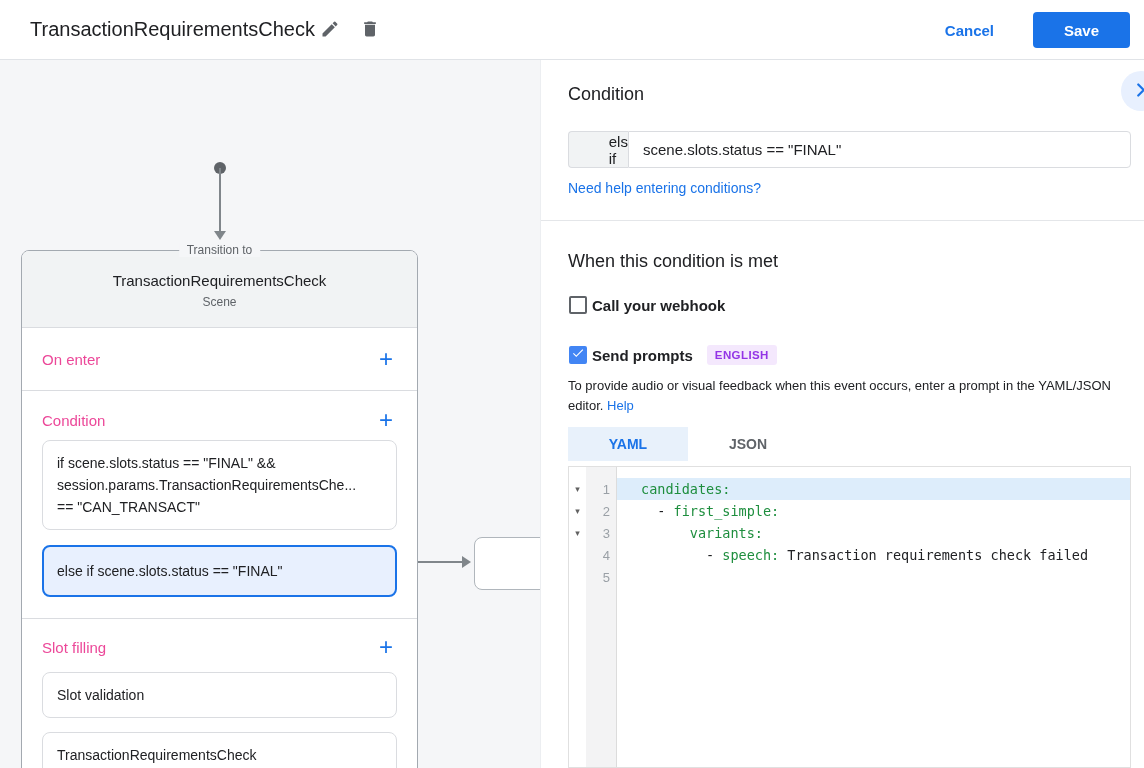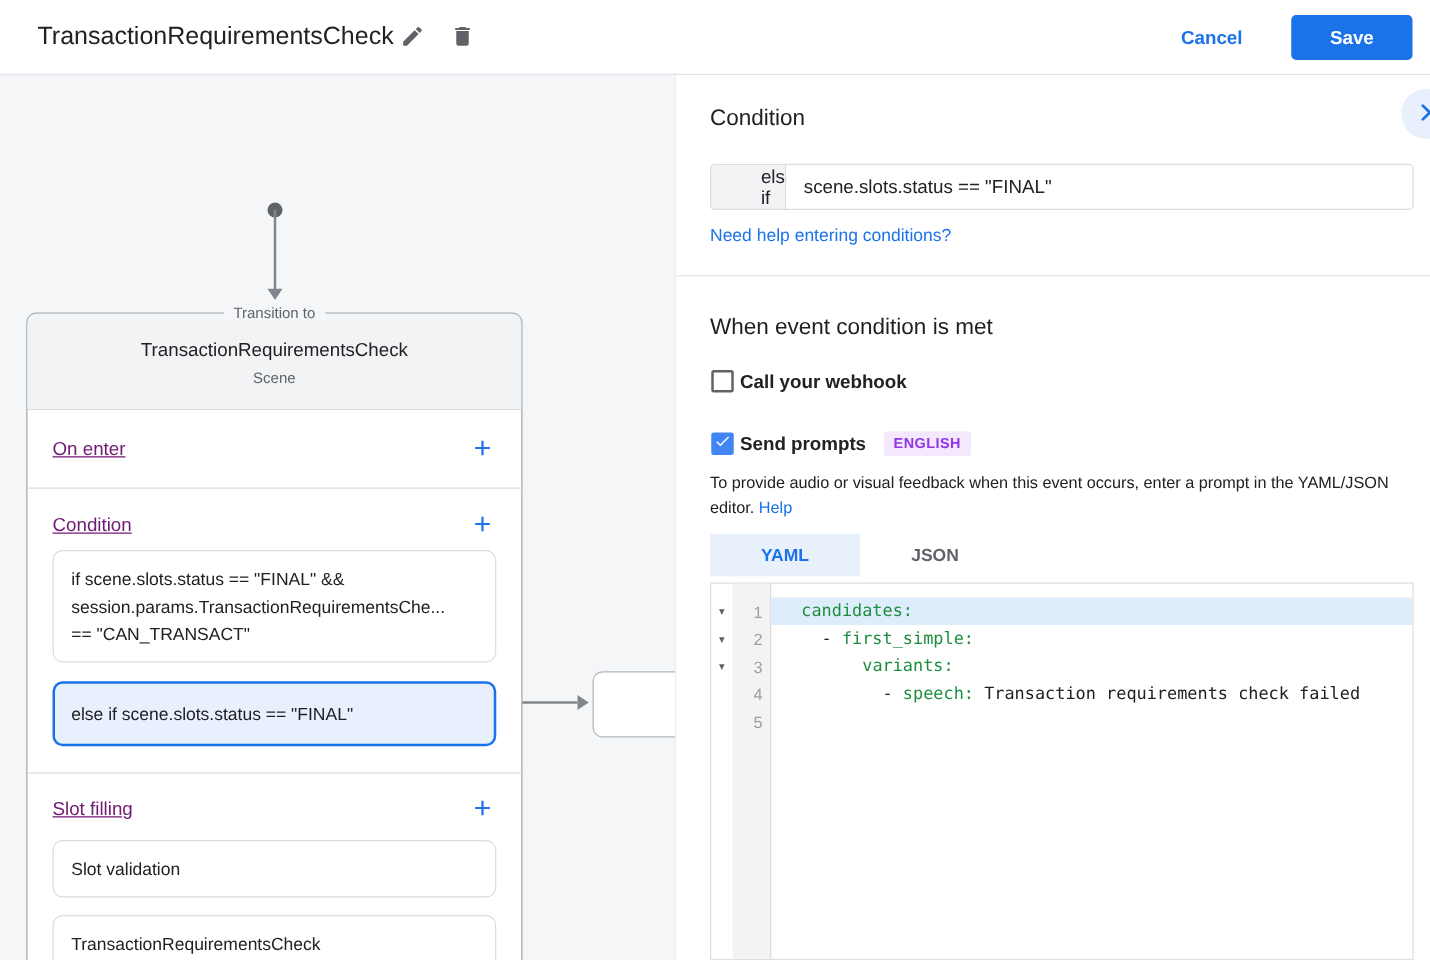--- a/index.html
+++ b/index.html
@@ -40,21 +40,21 @@
   .node-box { position:absolute; left:474px; top:477px; width:92px; height:53px;
     background:#fff; border:1px solid #b0b6bc; border-radius:8px; }
 
   .tto { left:21px; top:190px; width:397px; height:625px; }
   .tto-header { height:77px; background:#f1f3f4; border-bottom:1px solid #dadce0;
     border-radius:7px 7px 0 0; text-align:center; padding-top:21px; }
   .tto-title { font-size:15px; color:#202124; }
   .tto-sub { font-size:12px; color:#5f6368; margin-top:6px; }
   .row-onenter { height:63px; border-bottom:1px solid #dadce0; display:flex;
     align-items:center; padding:0 18px 0 20px; }
-  .row-label { font-size:15px; color:#701a75;text-decoration:underline; }
+  .row-label { font-size:15px; color:#ec4899; }
   .plus-btn { margin-left:auto; width:26px; height:26px; border:none; background:transparent;
     color:#1a73e8; font-size:24px; font-weight:300; line-height:24px; cursor:pointer;
     font-family:"Liberation Sans", sans-serif; }
   .section { border-bottom:1px solid #dadce0; }
   .section-head { display:flex; align-items:center; padding:16px 18px 0 20px; }
   .card { margin:0 20px; border:1px solid #dadce0; border-radius:8px; background:#fff;
     font-size:14px; line-height:22px; color:#202124; padding:11px 14px; cursor:pointer; }
   .card.c1 { margin-top:7px; }
   .card.selected { margin-top:15px; border:2px solid #1a73e8; background:#e8f0fe; padding:13px 13px; }
   .sec-cond { padding-bottom:21px; }
@@ -201,21 +201,21 @@
 
   <div class="cond-row">
     <div class="cond-prefix">else if</div>
     <input class="cond-input" type="text" value="scene.slots.status == &quot;FINAL&quot;" style="">
   </div>
 
   <a class="help-link">Need help entering conditions?</a>
 
   <div class="panel-divider"></div>
 
-  <div class="panel-h2">When event condition is met</div>
+  <div class="panel-h2">When this condition is met</div>
 
   <div class="cb-row cb-row1">
     <div class="checkbox"></div>
     <span class="cb-label">Call your webhook</span>
   </div>
 
   <div class="cb-row cb-row2">
     <div class="checkbox checked">
       <span><svg viewBox="0 0 24 24">
             <path d="M9 16.2L4.8 12l-1.4 1.4L9 19 21 7l-1.4-1.4z"></path>

